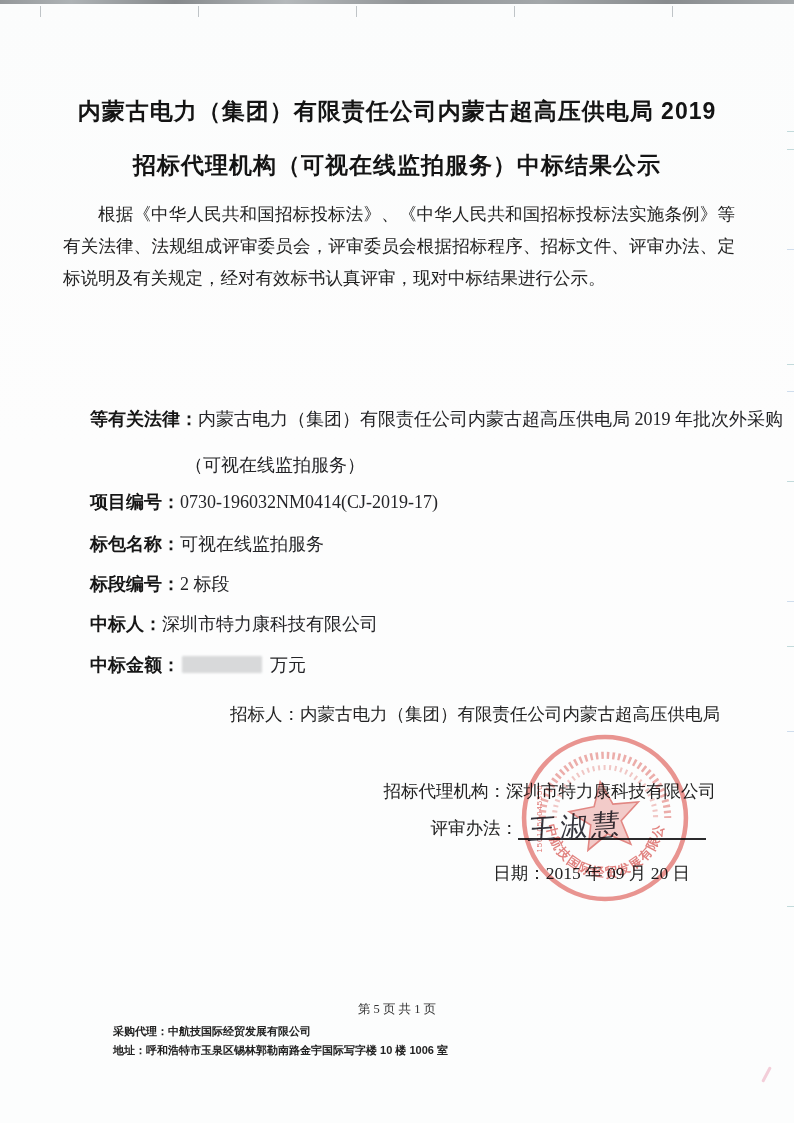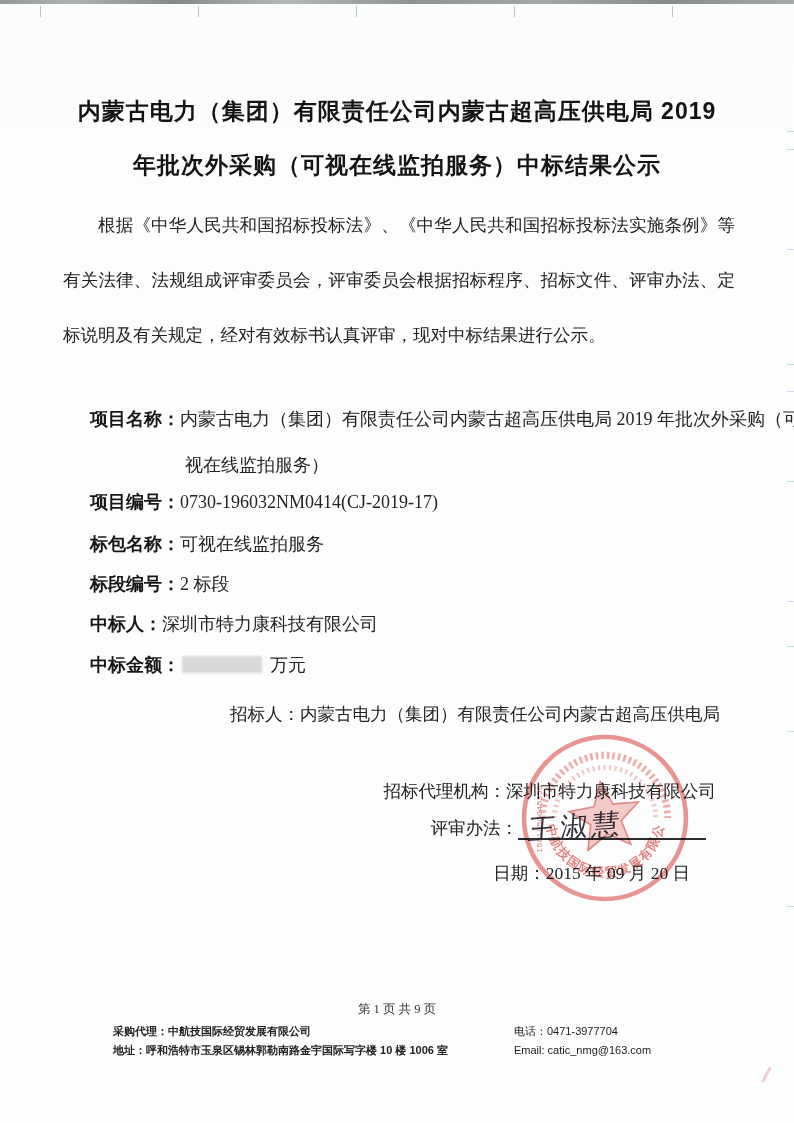--- a/index.html
+++ b/index.html
@@ -17,21 +17,21 @@
   .edge-mark.blue{background:#cfdded;}
   .smudge{position:absolute;right:26px;top:1066px;width:3px;height:17px;border-radius:3px;
     background:rgba(228,128,158,.38);transform:rotate(28deg);}
   
   .title{position:absolute;top:84px;left:38px;right:38px;margin:0;text-align:center;
     font-family:"Liberation Sans","DejaVu Sans",sans-serif;font-weight:bold;
     font-size:23px;line-height:54px;letter-spacing:1px;color:#141414;}
   .title span{display:block;}
   
   .intro{position:absolute;top:198px;left:63px;width:672px;margin:0;
-    font-size:17.5px;line-height:55px;text-align:justify;text-indent:2em;color:#222;}
+    font-size:17.5px;line-height:32px;text-align:justify;text-indent:2em;color:#222;}
   
   .field{position:absolute;left:90px;width:632px;font-size:18px;line-height:46px;
     padding-left:95px;text-indent:-95px;}
   .flabel{font-family:"Liberation Sans","DejaVu Sans",sans-serif;font-weight:bold;color:#161616;}
   .fvalue{color:#242427;}
   .f0{top:396px;} .f1{top:489px;line-height:26px;} .f2{top:531px;line-height:26px;}
   .f3{top:571px;line-height:26px;} .f4{top:611px;line-height:26px;} .f5{top:652px;line-height:26px;}
   .redaction{display:inline-block;width:80px;height:17px;background:#d8d9da;
     filter:blur(1.1px);vertical-align:-2px;margin:0 8px 0 2px;border-radius:1px;}
   
@@ -71,27 +71,27 @@
   <div class="edge-mark blue" style="top:391px"></div>
   <div class="edge-mark" style="top:481px"></div>
   <div class="edge-mark blue" style="top:601px"></div>
   <div class="edge-mark" style="top:646px"></div>
   <div class="edge-mark blue" style="top:731px"></div>
   <div class="edge-mark" style="top:906px"></div>
   <div class="smudge"></div>
 
   <h1 class="title">
     <span>内蒙古电力（集团）有限责任公司内蒙古超高压供电局 2019</span>
-    <span>年批次外采购（可视在线监拍服务）中标结果公示</span>
+    <span>招标代理机构（可视在线监拍服务）中标结果公示</span>
   </h1>
 
   <p class="intro">根据《中华人民共和国招标投标法》、《中华人民共和国招标投标法实施条例》等有关法律、法规组成评审委员会，评审委员会根据招标程序、招标文件、评审办法、定标说明及有关规定，经对有效标书认真评审，现对中标结果进行公示。</p>
 
   <div class="field f0">
-    <span class="flabel">项目名称：</span><span class="fvalue">内蒙古电力（集团）有限责任公司内蒙古超高压供电局 2019 年批次外采购（可视在线监拍服务）</span>
+    <span class="flabel">等有关法律：</span><span class="fvalue">内蒙古电力（集团）有限责任公司内蒙古超高压供电局 2019 年批次外采购（可视在线监拍服务）</span>
   </div>
   <div class="field f1">
     <span class="flabel">项目编号：</span><span class="fvalue">0730-196032NM0414(CJ-2019-17)</span>
   </div>
   <div class="field f2">
     <span class="flabel">标包名称：</span><span class="fvalue">可视在线监拍服务</span>
   </div>
   <div class="field f3">
     <span class="flabel">标段编号：</span><span class="fvalue">2 标段</span>
   </div>
@@ -122,23 +122,19 @@
 
     <polygon points="86,50 95.4,73.4 120.5,74.9 101.2,90.9 107.4,115.2 86,102 64.6,115.2 70.8,90.9 51.5,74.9 76.6,73.4" fill="#ea8d89" fill-opacity=".55" stroke="#dd6a65" stroke-width="1.6" transform="rotate(-8 86 84)"></polygon>
 
     <text font-size="12.5" fill="#d9534f" font-family="Liberation Sans, DejaVu Sans, sans-serif" font-weight="bold" letter-spacing="1.5" opacity=".9">
       <textPath href="#arcBottom" startOffset="4%">中航技国际经贸发展有限公司</textPath>
     </text>
 
     <text transform="rotate(-90 24 120)" x="24" y="120" font-size="7.5" fill="#d9534f" font-family="Liberation Sans, DejaVu Sans, sans-serif" letter-spacing="1">1501050045350</text>
   </svg>
 
-  <div class="page-info">第 1 页 共 9 页</div>
+  <div class="page-info">第 5 页 共 1 页</div>
   <div class="f-col f-left">
     <div>采购代理：中航技国际经贸发展有限公司</div>
     <div>地址：呼和浩特市玉泉区锡林郭勒南路金宇国际写字楼 10 楼 1006 室</div>
-  </div>
-  <div class="f-col f-right">
-    <div>电话：0471-3977704</div>
-    <div>Email: catic_nmg@163.com</div>
   </div>
 
 </div>
 
 </body></html>

